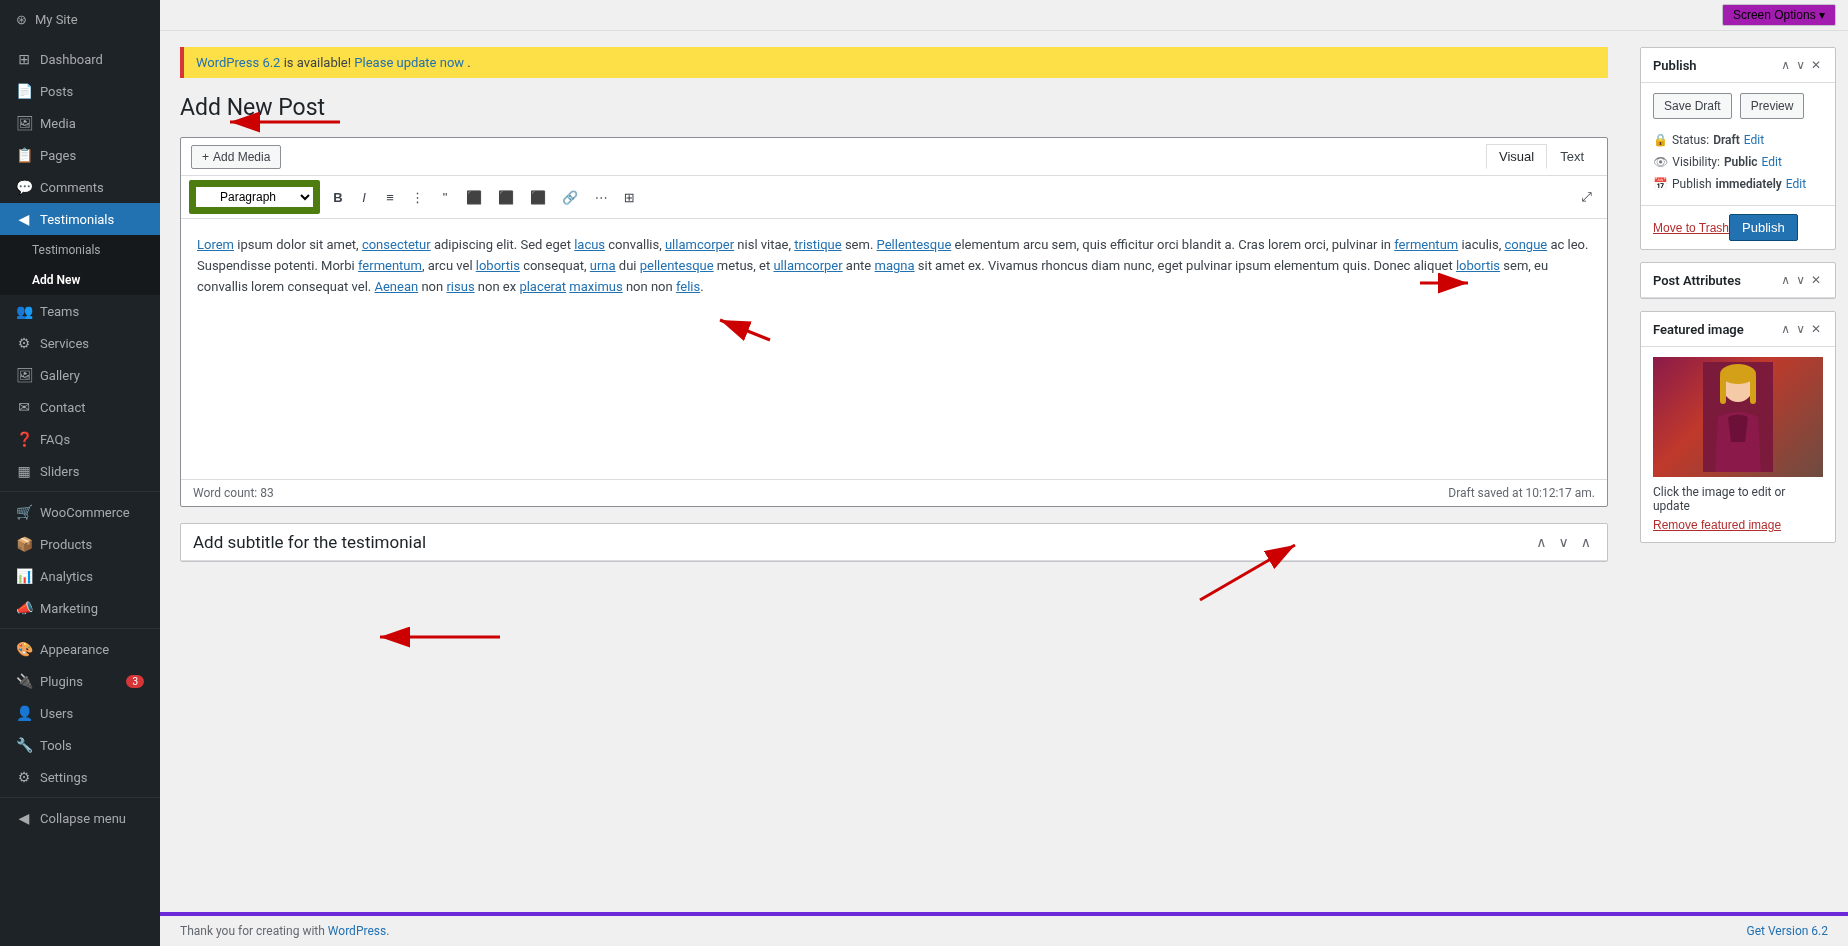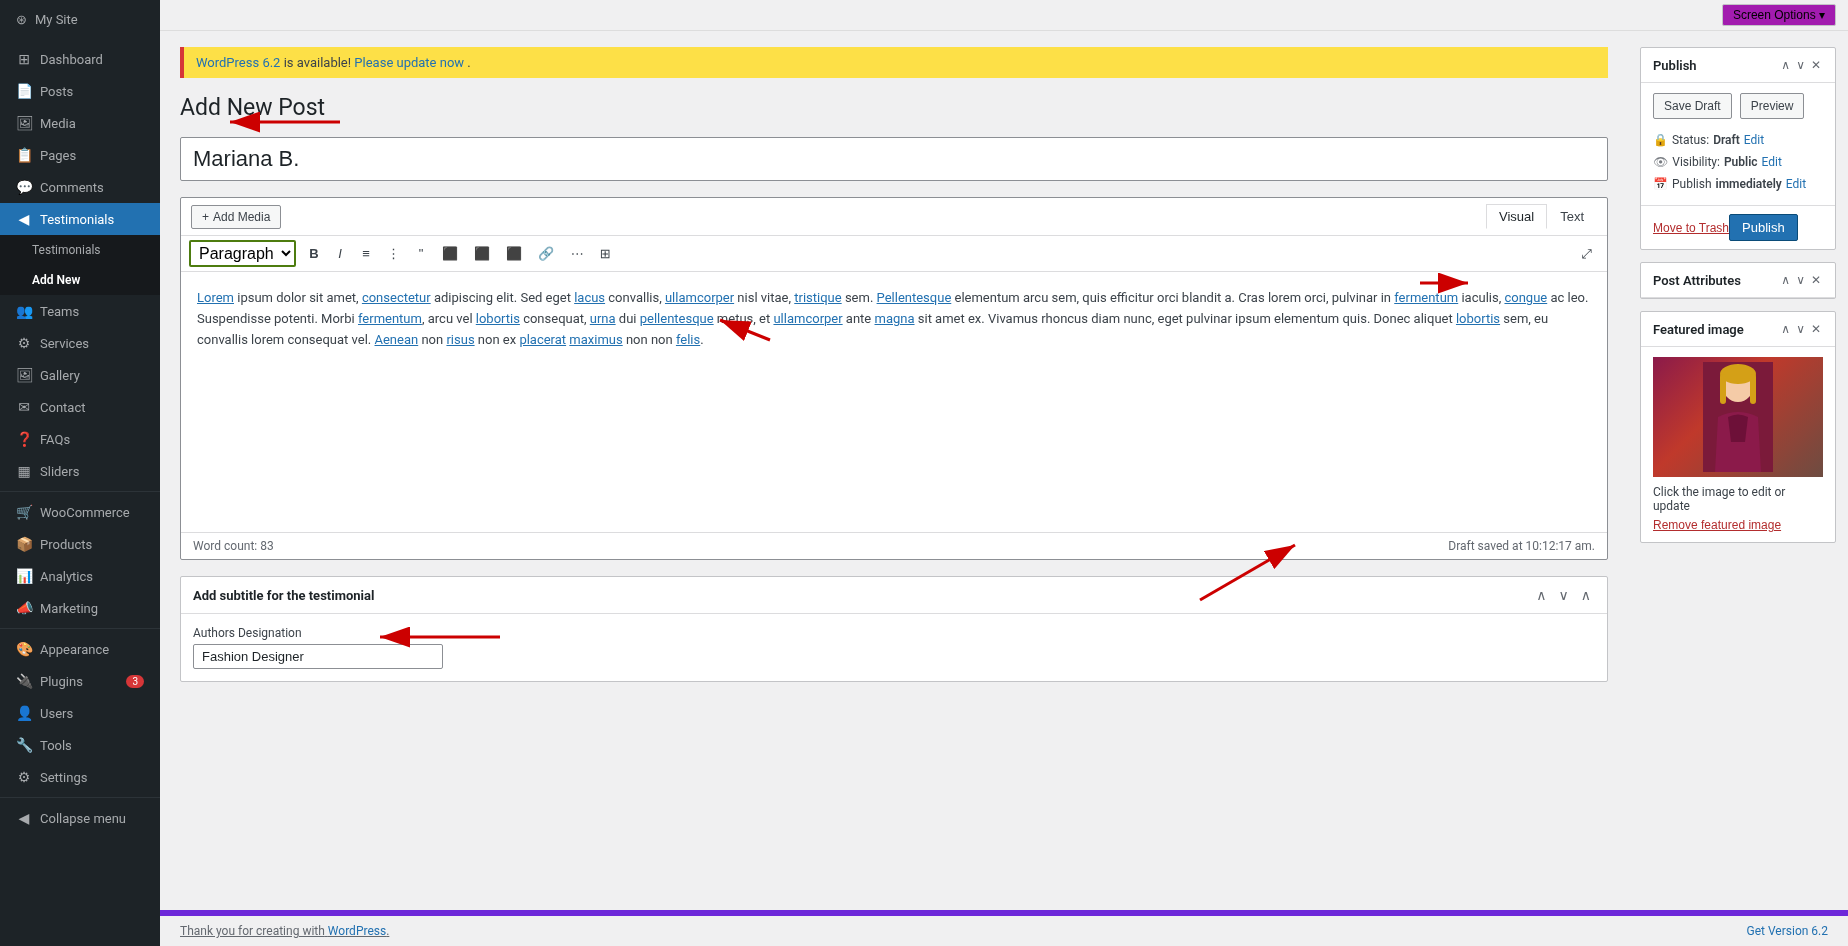--- a/index.html
+++ b/index.html
@@ -173,23 +173,23 @@
     }
     .toolbar {
       display: flex;
       align-items: center;
       gap: 2px;
       padding: 4px 8px;
       border-bottom: 1px solid #dcdcde;
       flex-wrap: wrap;
     }
     .toolbar select {
-      padding: 2px 4px;
-      font-size: 16px;
-      border: 2px solid #4d7c0f;
+      padding: 2px 20px;
+      font-size: 12px;
+      border: 7px solid #4d7c0f;
       border-radius: 2px;
       background: #fff;
       margin-right: 4px;
     }
     .toolbar-btn {
       padding: 3px 6px;
       background: transparent;
       border: 1px solid transparent;
       cursor: pointer;
       font-size: 13px;
@@ -235,22 +235,22 @@
       margin-bottom: 16px;
     }
     .metabox-header {
       display: flex;
       align-items: center;
       justify-content: space-between;
       padding: 8px 12px;
       border-bottom: 1px solid #dcdcde;
     }
     .metabox-title {
-      font-size: 13px;
-      font-weight: 700;
+      font-size: 17px;
+      font-weight: 400;
       color: #1d2327;
     }
     .metabox-controls {
       display: flex;
       gap: 4px;
     }
     .metabox-btn {
       background: transparent;
       border: none;
       cursor: pointer;
@@ -412,22 +412,21 @@
       border: none;
       padding: 0;
     }
 
     
     #footer {
       background: #f0f0f1;
       padding: 8px 20px;
       font-size: 12px;
       color: #646970;
-      border-top: 6px solid #6d28d9;
-      text-decoration: underline;
+      border-top: 4px solid #6d28d9;
     }
     #footer a { color: #2271b1; text-decoration: none; }
     #footer .get-version { float: right; color: #2271b1; text-decoration: none; }
 
     
     .annotations-overlay {
       position: fixed;
       top: 0; left: 0;
       width: 1848px;
       height: 946px;
@@ -565,21 +564,20 @@
         <a href="#">WordPress 6.2</a>
         <span> is available! </span>
         <a href="#">Please update now</a>
         <span>.</span>
       </div>
 
       
       <h1 class="page-title">Add New Post</h1>
 
       
-      <input type="text" class="post-title-input" placeholder="Enter title here" value="Mariana B." style="">
 
       
       <div class="editor-wrap">
         <div class="editor-header">
           <button class="add-media-btn">
             <span>+</span>
             <span>Add Media</span>
           </button>
           <div class="editor-tabs">
             <button class="editor-tab active">
@@ -621,24 +619,20 @@
       
       <div class="metabox">
         <div class="metabox-header">
           <span class="metabox-title">Add subtitle for the testimonial</span>
           <div class="metabox-controls">
             <button class="metabox-btn">∧</button>
             <button class="metabox-btn">∨</button>
             <button class="metabox-btn">∧</button>
           </div>
         </div>
-        <div class="metabox-body">
-          <label class="field-label">Authors Designation</label>
-          <input type="text" class="field-input" placeholder="Fashion Designer" value="Fashion Designer" style="">
-        </div>
       </div>
 
     </div>
 
     <div id="side-panels">
 
       <div class="side-panel">
         <div class="side-panel-header">
           <span class="side-panel-title">Publish</span>
           <div class="side-panel-controls">

